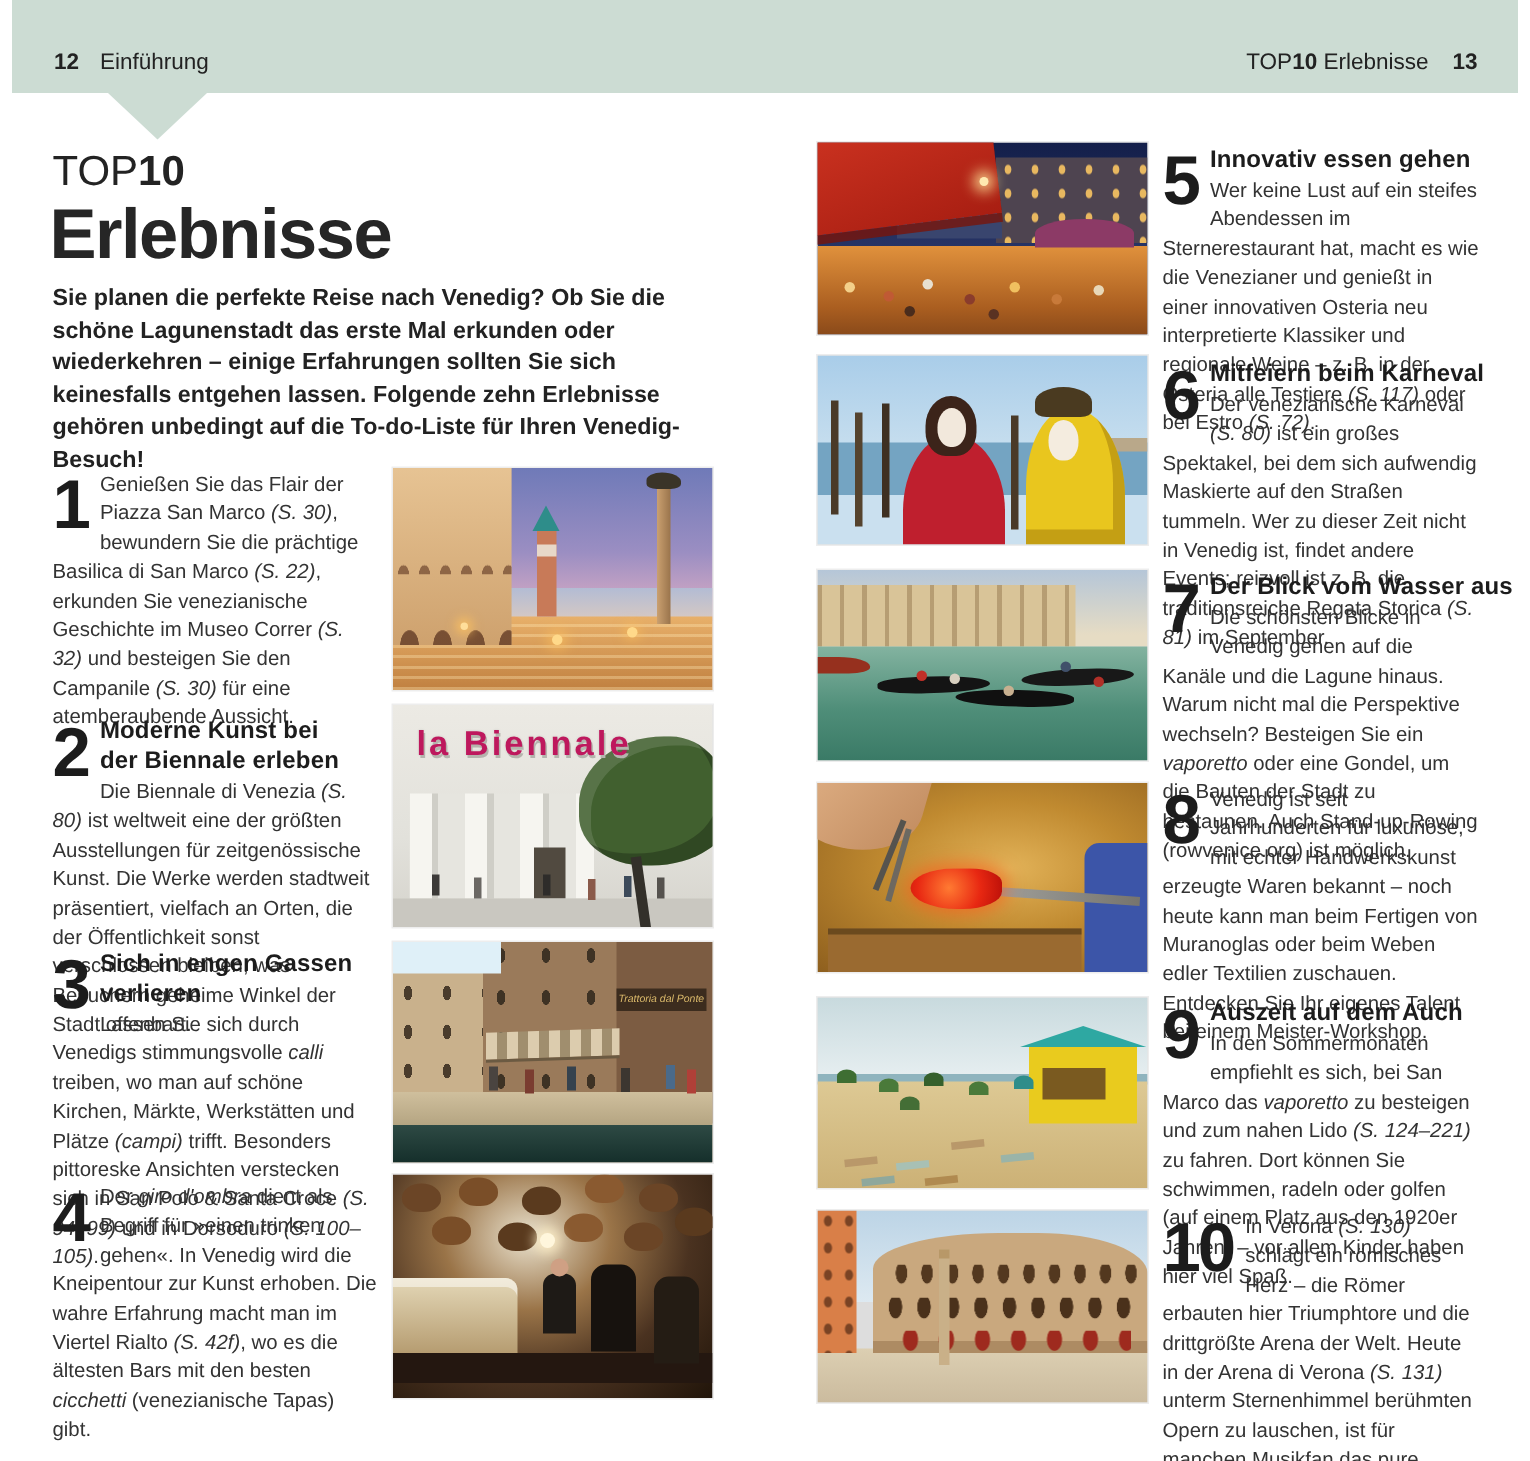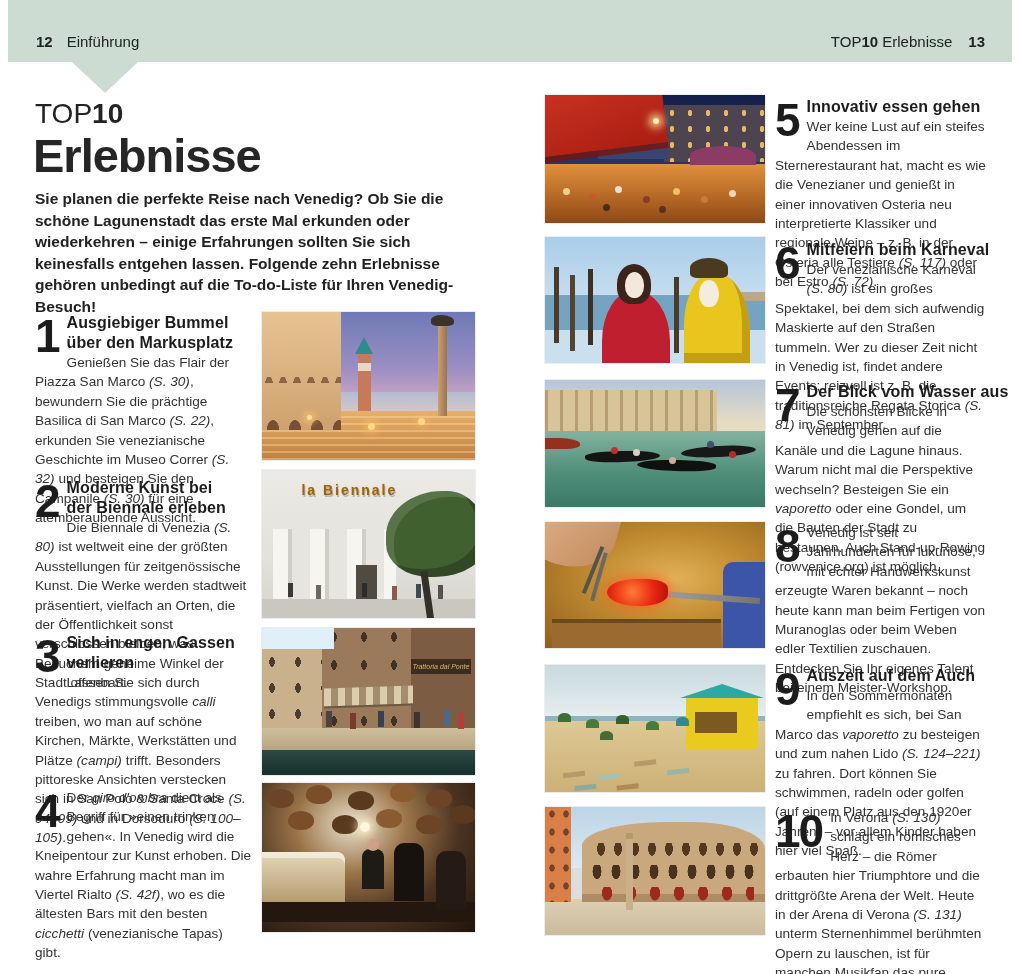--- a/index.html
+++ b/index.html
@@ -61,21 +61,21 @@
       border-left:9px solid transparent;border-right:9px solid transparent;border-bottom:17px solid #2e8d8a;}
   .p1-column{right:13%;top:9%;width:9px;height:61%;background:linear-gradient(90deg,#caa070,#9a744c);}
   .p1-column::before{content:"";position:absolute;left:-7px;top:-10px;width:23px;height:11px;
       background:#3a3428;border-radius:45% 55% 30% 30%;}
   .p1-lamps{left:21%;bottom:27%;width:5px;height:5px;border-radius:50%;background:#ffde9a;
       box-shadow:0 0 7px 3px rgba(255,195,95,.85),62px 9px 0 1px #ffd98a,62px 9px 9px 4px rgba(255,195,95,.7),
       112px 4px 0 1px #ffd98a,112px 4px 8px 3px rgba(255,195,95,.6);}
 
   
   .p2-bg{inset:0;background:linear-gradient(180deg,#eceae4 0%,#e2e1db 60%,#d5d3cc 100%);}
-  .p2-sign{left:0;right:18%;top:12px;text-align:center;font-size:14px;font-weight:bold;color:#a16207;
+  .p2-sign{left:0;right:18%;top:12px;text-align:center;font-size:23px;font-weight:bold;color:#be185d;
       letter-spacing:2px;text-shadow:1px 2px 0 #b5b4ad,0 0 2px rgba(0,0,0,.12);}
   .p2-cols{left:5%;width:58%;top:40%;bottom:13%;
       background:repeating-linear-gradient(90deg,#f6f5f0 0 15px,#cfcec7 15px 19px,#e6e5df 19px 37px);}
   .p2-door{left:44%;bottom:13%;width:21px;height:34px;background:#514a40;}
   .p2-tree{right:-6%;top:14%;width:48%;height:58%;background:#41602f;
       border-radius:58% 42% 55% 45%/55% 60% 45% 40%;
       box-shadow:inset -10px -8px 0 rgba(0,0,0,.25),inset 8px 6px 0 rgba(255,255,255,.12);}
   .p2-tree::after{content:"";position:absolute;left:38%;bottom:-46px;width:7px;height:52px;background:#33302a;transform:rotate(-8deg);}
   .p2-ground{left:0;right:0;bottom:0;height:13%;background:#c9c7c0;}
   .p2-people{left:12%;bottom:14%;width:5px;height:14px;background:#3c3a38;
@@ -209,22 +209,20 @@
     </div>
   </div>
   <div class="band-notch"></div>
 
   <div class="brand"><span>TOP</span><b>10</b></div>
   <div class="big-title">Erlebnisse</div>
   <div class="intro">Sie planen die perfekte Reise nach Venedig? Ob Sie die schöne Lagunenstadt das erste Mal erkunden oder wiederkehren – einige Erfahrungen sollten Sie sich keinesfalls entgehen lassen. Folgende zehn Erlebnisse gehören unbedingt auf die To-do-Liste für Ihren Venedig-Besuch!</div>
 
   <div class="item col-l" style="top:313px">
     <div class="num">1</div>
-    <h3>Ausgiebiger Bummel
-über den Markusplatz</h3>
     <div class="body">Genießen Sie das Flair der Piazza San Marco <i>(S. 30)</i>, bewundern Sie die prächtige Basilica di San Marco <i>(S. 22)</i>, erkunden Sie venezianische Geschichte im Museo Correr <i>(S. 32)</i> und besteigen Sie den Campanile <i>(S. 30)</i> für eine atemberaubende Aussicht.</div>
   </div>
   <div class="item col-l" style="top:478px">
     <div class="num">2</div>
     <h3>Moderne Kunst bei
 der Biennale erleben</h3>
     <div class="body">Die Biennale di Venezia <i>(S. 80)</i> ist weltweit eine der größten Ausstellungen für zeitgenössische Kunst. Die Werke werden stadtweit präsentiert, vielfach an Orten, die der Öffentlichkeit sonst verschlossen bleiben, was Besuchern geheime Winkel der Stadt offenbart.</div>
   </div>
   <div class="item col-l" style="top:633px">
     <div class="num">3</div>

